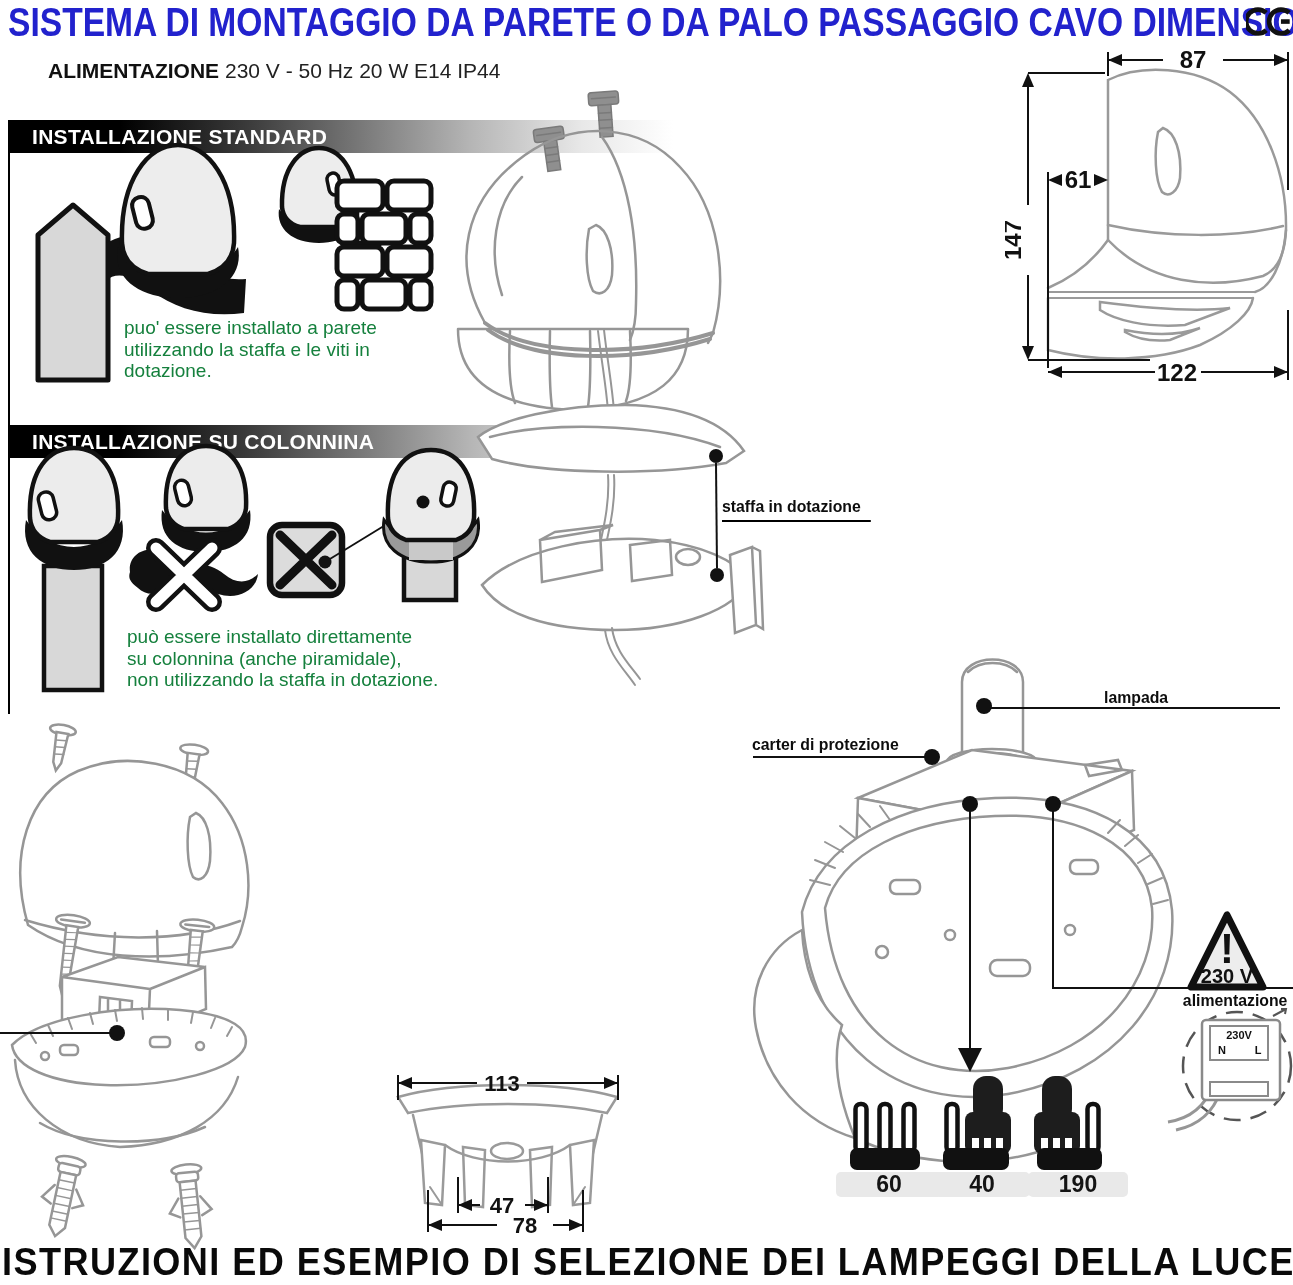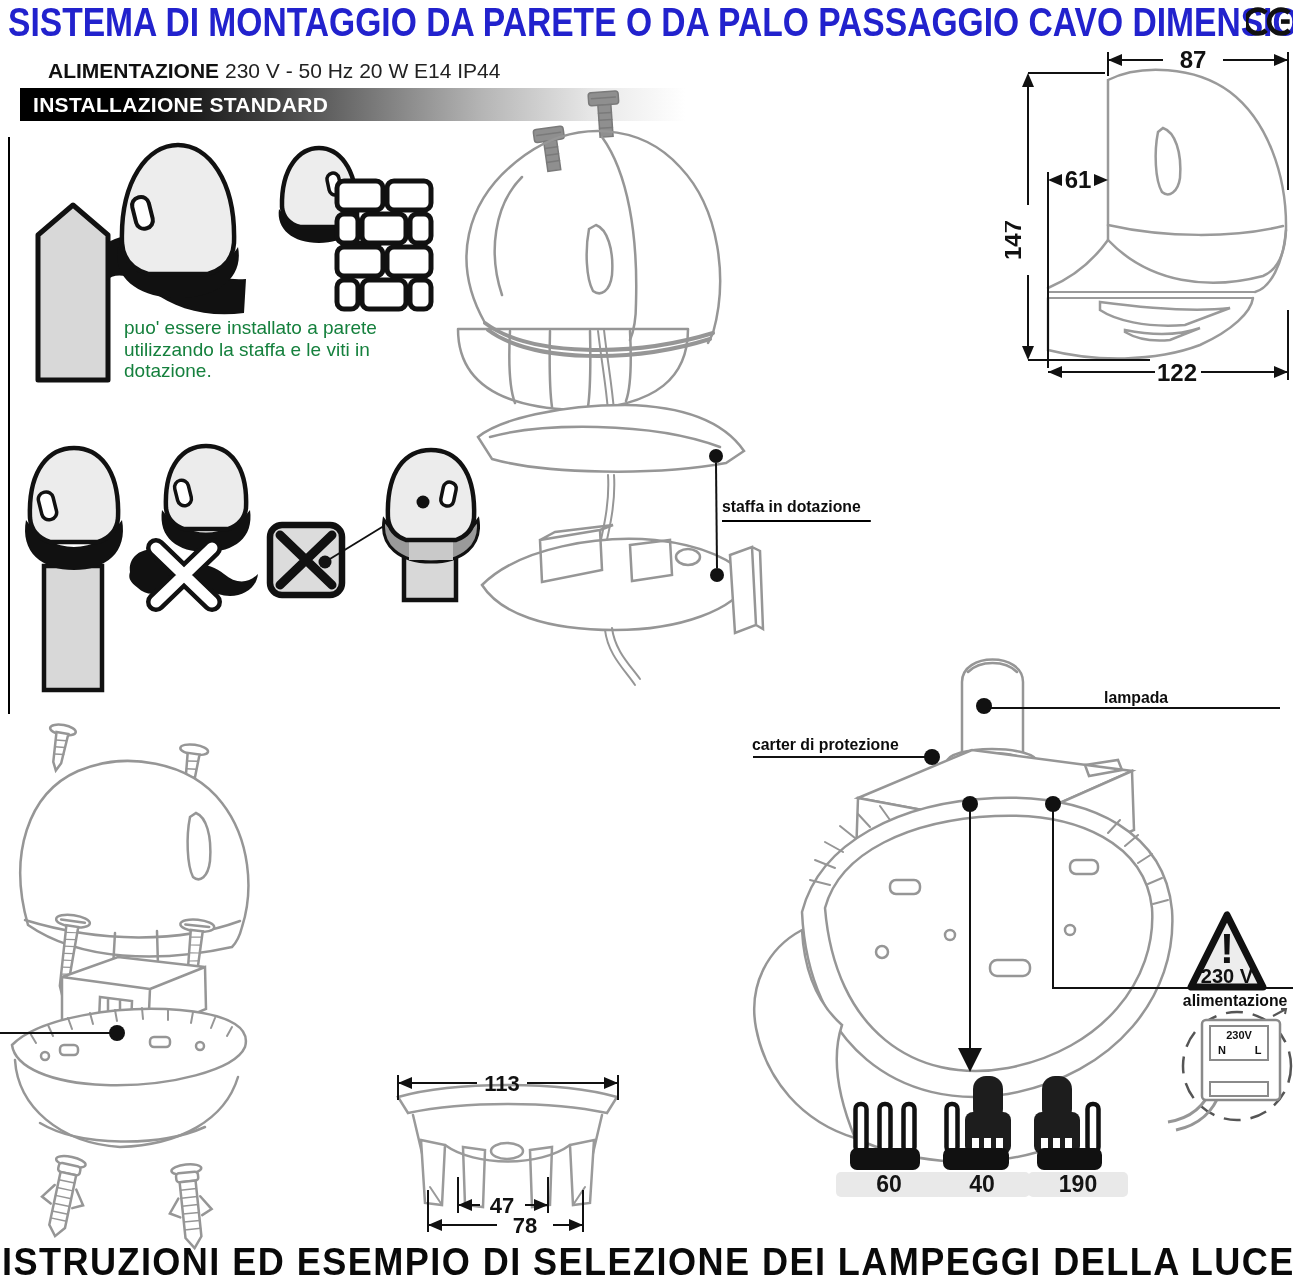--- a/index.html
+++ b/index.html
@@ -5,24 +5,24 @@
   html,body{margin:0;padding:0;background:#fff;}
   #page{position:relative;width:1293px;height:1285px;background:#fff;overflow:hidden;
         font-family:"Liberation Sans",sans-serif;color:#111;}
   .abs{position:absolute;}
   #title{top:0;left:8px;white-space:nowrap;font-size:40px;font-weight:bold;
          transform:scaleX(.84);transform-origin:left top;letter-spacing:0;}
   #footer{top:1241px;left:2px;white-space:nowrap;font-size:38px;font-weight:bold;color:#0a0a0a;
           transform:scaleX(.95);transform-origin:left top;letter-spacing:1.5px;}
   .power{top:59px;left:48px;font-size:21px;color:#222;}
   .power b{color:#111;}
-  .banner{left:20px;width:700px;height:33px;display:flex;align-items:center;
+  .banner{left:8px;width:700px;height:33px;display:flex;align-items:center;
           background:linear-gradient(90deg,#000 0%,#000 16%,#3a3a3a 34%,#777 50%,#b5b5b5 66%,#e8e8e8 82%,#fff 95%);
-          color:#fff;font-weight:bold;font-size:21px;padding-left:13px;box-sizing:border-box;
-          letter-spacing:.3px;}
+          color:#fff;font-weight:bold;font-size:21px;padding-left:24px;box-sizing:border-box;
+          letter-spacing:.3px;margin-top:32px;}
   #banner-standard{top:88px;} #banner-colonnina{top:393px;}
   .caption{font-size:19px;line-height:21.5px;color:#15803d;white-space:pre-line;}
   #caption-standard{top:317px;left:124px;} #caption-colonnina{top:626px;left:127px;}
   .callout{font-weight:bold;font-size:17px;color:#0d0d0d;transform:scaleX(.93);transform-origin:left top;}
   #callout-staffa{top:497px;left:722px;width:160px;border-bottom:2px solid #000;padding-bottom:3px;}
   #callout-lampada{top:688px;left:1104px;}
   #callout-carter{top:735px;left:752px;}
   #callout-alimentazione{top:991px;left:1175px;width:112px;text-align:right;transform-origin:right top;}
   .optbox{top:1172px;height:25px;line-height:25px;text-align:center;background:#e9e9e9;
           border-radius:5px;font-weight:bold;font-size:23px;color:#141414;}
@@ -77,20 +77,23 @@
       <rect x="327" y="145" width="21" height="29" rx="7"></rect>
         <rect x="352" y="145" width="44" height="29" rx="7"></rect>
         <rect x="400" y="145" width="21" height="29" rx="7"></rect>
     </g>
   </svg>
 
   <div id="caption-standard" class="caption abs">puo' essere installato a parete
 utilizzando la staffa e le viti in
 dotazione.</div>
 
+  <div id="banner-colonnina" class="banner abs">
+    <span>INSTALLAZIONE SU COLONNINA</span>
+  </div>
 
   <svg class="abs" style="top:440px;left:10px;" width="470" height="270" viewBox="0 0 470 270">
     <rect x="34" y="126" width="58" height="124" fill="#d8d8d8" stroke="#111" stroke-width="4.5"></rect>
     <path d="M 16,80 C 40,116 88,116 112,80 C 118,112 96,130 64,130 C 32,130 10,112 16,80 Z" fill="#111"></path>
     <path d="M 20,78 C 18,28 40,8 64,8 C 88,8 110,28 108,78 C 107,90 100,98 88,102 L 40,102 C 28,98 21,90 20,78 Z" fill="#ececec" stroke="#111" stroke-width="4.5"></path>
     <rect x="30" y="52" width="15" height="28" rx="7" transform="rotate(-14 37 66)" fill="#fff" stroke="#111" stroke-width="3.5"></rect>
 
     <path d="M 120,132 C 118,118 130,108 144,110 C 156,112 162,122 160,132 C 176,120 200,122 214,134 C 226,144 238,144 248,134 C 246,152 226,160 208,154 C 190,148 170,150 158,146 C 150,156 136,156 128,148 C 120,142 118,138 120,132 Z" fill="#111"></path>
     <path d="M 152,70 C 174,100 218,100 240,70 C 244,98 224,112 196,112 C 168,112 148,98 152,70 Z" fill="#111"></path>
     <path d="M 156,68 C 154,24 174,6 196,6 C 218,6 238,24 236,68 C 235,78 229,85 218,89 L 174,89 C 163,85 157,78 156,68 Z" fill="#ececec" stroke="#111" stroke-width="4.5"></path>
@@ -106,20 +109,23 @@
     <circle cx="315" cy="122" r="6.5" fill="#111"></circle>
 
     <rect x="394" y="105" width="52" height="55" fill="#d8d8d8" stroke="#111" stroke-width="4.5"></rect>
     <path d="M 374,80 C 398,112 444,112 468,80 C 472,106 452,122 421,122 C 390,122 370,106 374,80 Z" fill="#9a9a9a" stroke="#111" stroke-width="3"></path>
     <rect x="399" y="80" width="44" height="40" fill="#c9c9c9"></rect>
     <path d="M 378,78 C 376,30 396,10 421,10 C 446,10 466,30 464,78 C 463,89 457,96 446,100 L 396,100 C 385,96 379,89 378,78 Z" fill="#ececec" stroke="#111" stroke-width="4.5"></path>
     <rect x="432" y="42" width="13" height="24" rx="6" transform="rotate(12 438 54)" fill="#fff" stroke="#111" stroke-width="3.5"></rect>
     <circle cx="413" cy="62" r="6.5" fill="#111"></circle>
   </svg>
 
+  <div id="caption-colonnina" class="caption abs">può essere installato direttamente
+su colonnina (anche piramidale),
+non utilizzando la staffa in dotazione.</div>
 
   <svg class="abs" style="top:85px;left:430px;" width="470" height="615" viewBox="0 0 470 615">
     <g stroke="#969696" stroke-width="2.5" fill="none" stroke-linecap="round">
       <g fill="#8f8f8f" stroke="#7a7a7a" stroke-width="1.5">
         <g transform="translate(103,45) rotate(-8)">
           <rect x="0" y="0" width="30" height="13" rx="3"></rect>
             <line x1="3" y1="6" x2="27" y2="6"></line>
           <rect x="9" y="13" width="13" height="30"></rect>
             <line x1="9" y1="20" x2="22" y2="20"></line>
             <line x1="9" y1="27" x2="22" y2="27"></line>

